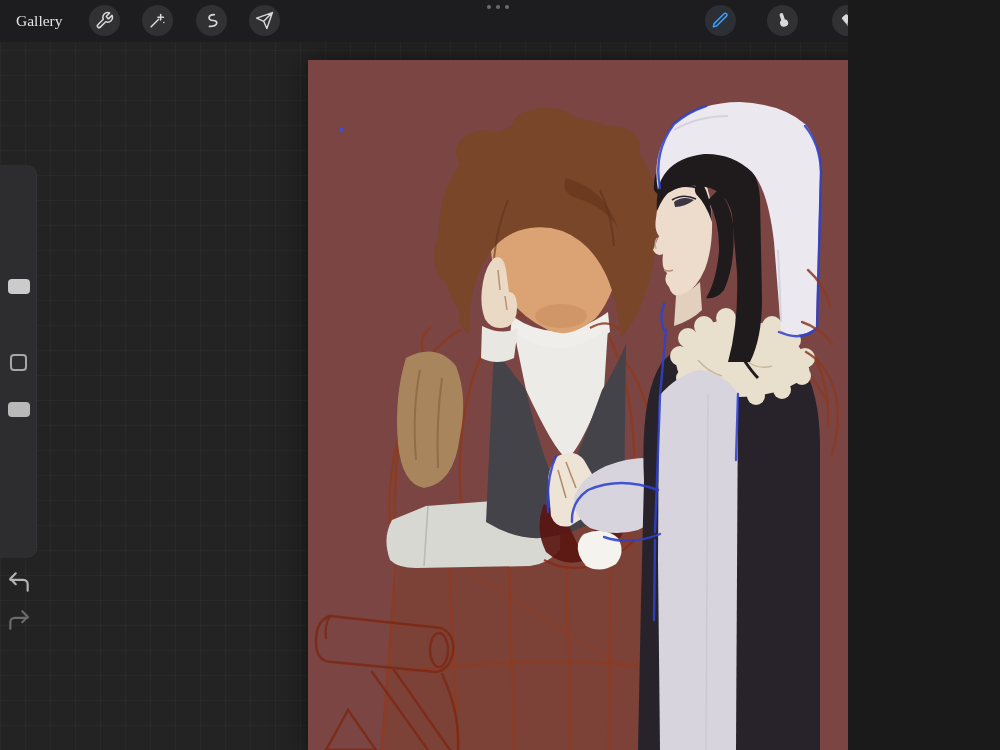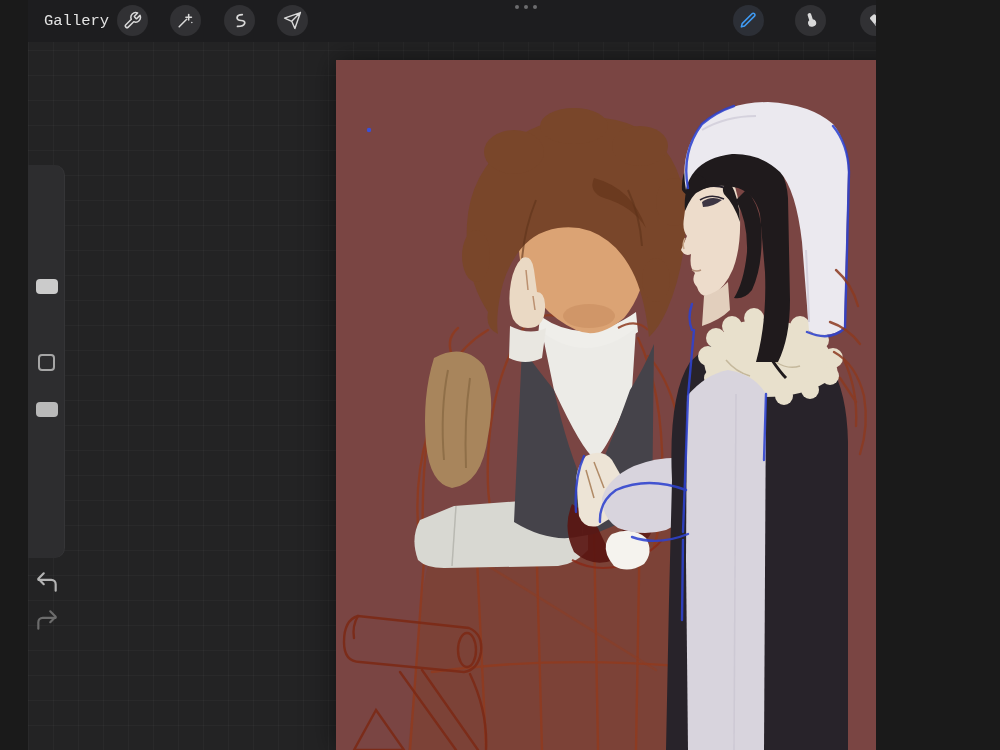--- a/index.html
+++ b/index.html
@@ -1,23 +1,23 @@
 <!DOCTYPE html>
 <html><head>
 <meta charset="utf-8">
 <style>
   html,body{margin:0;padding:0;background:#1a1a1a;}
   *{box-sizing:border-box;}
   #app{position:relative;width:848px;height:750px;overflow:hidden;
-       font-family:Liberation Mono, monospace;
+       font-family:Liberation Serif, serif;
        background-color:#232324;
        background-image:
          linear-gradient(rgba(255,255,255,.028) 1px, transparent 1px),
          linear-gradient(90deg, rgba(255,255,255,.028) 1px, transparent 1px);
-       background-size:25px 25px;margin-left:28px;}
+       background-size:25px 25px;}
   
   .toolbar{position:absolute;left:0;top:0;width:1000px;height:42px;
            background:#1d1d1f;z-index:30;}
   .gallery{position:absolute;left:16px;top:0;height:42px;line-height:42px;
            color:#e3e3e3;font-size:15.5px;cursor:default;}
   .tbtn{position:absolute;top:5px;width:31px;height:31px;border-radius:50%;
         background:#313134;display:flex;align-items:center;justify-content:center;}
   .tbtn svg{display:block;}
   .dots{position:absolute;left:487px;top:5px;display:flex;gap:5px;}
   .dots i{width:4px;height:4px;border-radius:50%;background:#6c6c6e;display:block;}

